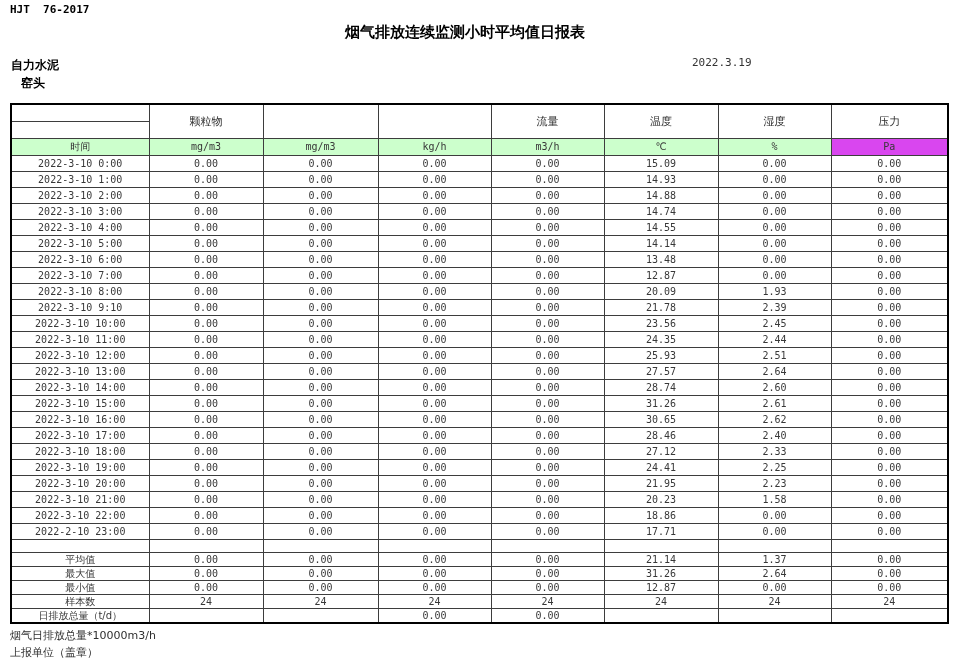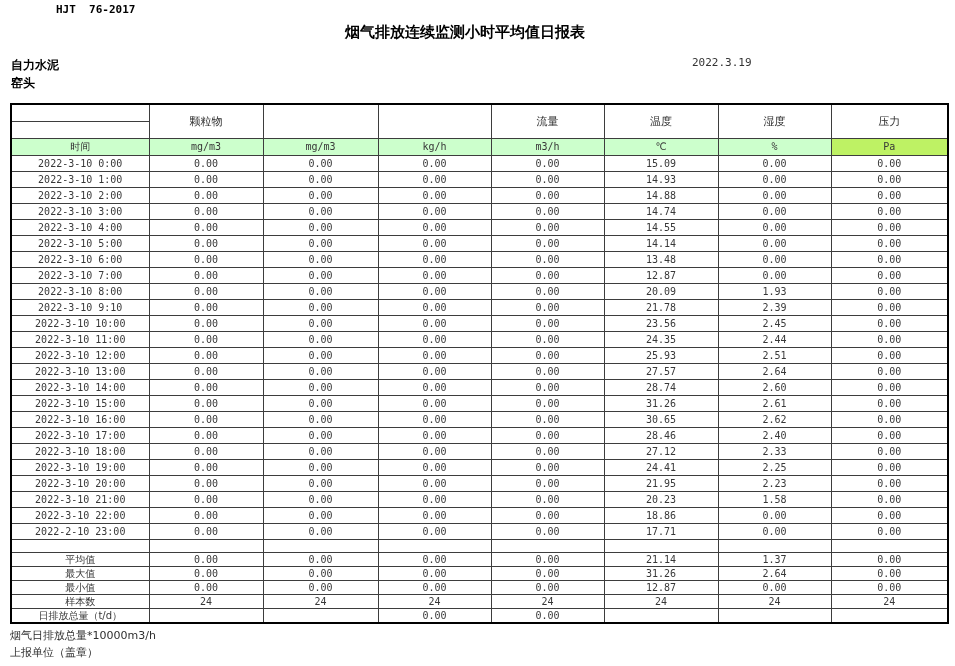--- a/index.html
+++ b/index.html
@@ -5,34 +5,33 @@
   html,body{margin:0;padding:0;background:#fff;}
   .page{
     position:relative; width:955px; height:666px; background:#ffffff;
     font-family:"DejaVu Sans Mono","DejaVu Sans",monospace;
     color:#2e2e2e; overflow:hidden;
   }
   .std-code{
     position:absolute; left:10px; top:3px;
     font-size:11px; font-weight:bold; color:#000; white-space:pre;
     font-family:"DejaVu Sans Mono",monospace;
-    margin-left:46px;
   }
   .title{
     position:absolute; left:0; top:23px; width:930px; text-align:center;
     font-size:15px; font-weight:bold; color:#000;
     font-family:"DejaVu Sans","Liberation Sans",sans-serif;
   }
   .company{
     position:absolute; left:11px; top:57px;
     font-size:12px; font-weight:bold; color:#000;
     font-family:"DejaVu Sans","Liberation Sans",sans-serif;
   }
   .location{
-    position:absolute; left:11px; top:75px;
+    position:absolute; left:21px; top:75px;
     font-size:12px; font-weight:bold; color:#000;
     font-family:"DejaVu Sans","Liberation Sans",sans-serif;
   }
   .date{
     position:absolute; left:692px; top:56px;
     font-size:11px; color:#333;
     font-family:"DejaVu Sans Mono",monospace;
   }
   table.report{
     position:absolute; left:10px; top:103px; width:937px;
@@ -102,21 +101,21 @@
           <td></td>
         </tr>
         <tr class="unit-row">
           <td class="label-cell" style="background: rgb(204, 255, 204);">时间</td>
           <td style="background: rgb(204, 255, 204);">mg/m3</td>
           <td style="background: rgb(204, 255, 204);">mg/m3</td>
           <td style="background: rgb(204, 255, 204);">kg/h</td>
           <td style="background: rgb(204, 255, 204);">m3/h</td>
           <td style="background: rgb(204, 255, 204);">℃</td>
           <td style="background: rgb(204, 255, 204);">%</td>
-          <td style="background: #bef264;">Pa</td>
+          <td style="background: #d946ef;">Pa</td>
         </tr>
       </thead>
     <tbody>
         <tr class="data-row">
           <td>2022-3-10 0:00</td>
           <td>0.00</td>
           <td>0.00</td>
           <td>0.00</td>
           <td>0.00</td>
           <td>15.09</td>

